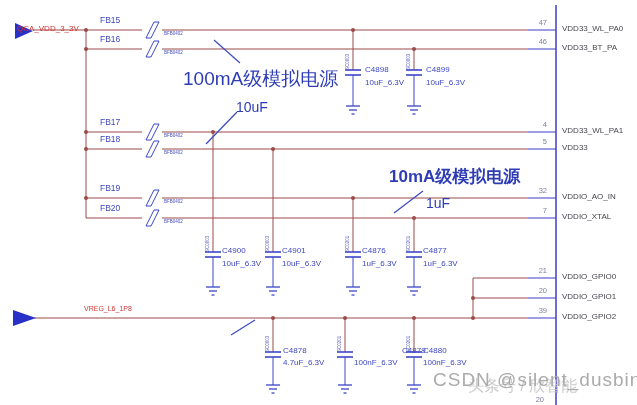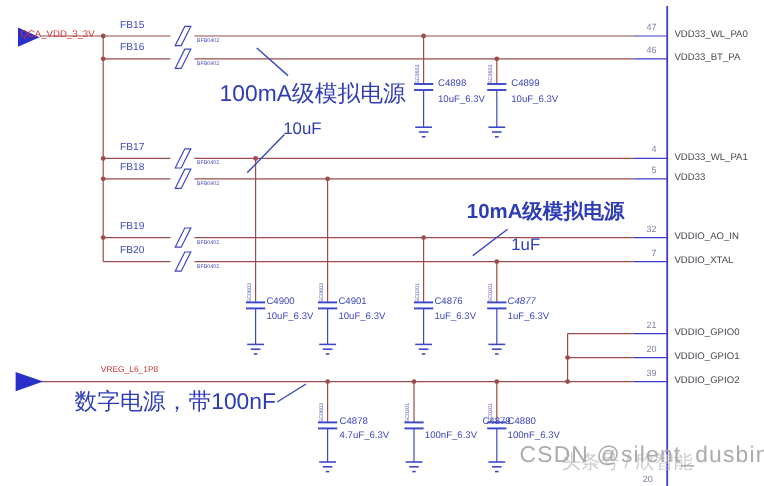--- a/index.html
+++ b/index.html
@@ -240,21 +240,21 @@
   <div class="lbl cap-ref" style="left:365px;top:66px;">C4898</div>
   <div class="lbl cap-val" style="left:365px;top:79px;">10uF_6.3V</div>
   <div class="lbl cap-ref" style="left:426px;top:66px;">C4899</div>
   <div class="lbl cap-val" style="left:426px;top:79px;">10uF_6.3V</div>
   <div class="lbl cap-ref" style="left:222px;top:247px;">C4900</div>
   <div class="lbl cap-val" style="left:222px;top:260px;">10uF_6.3V</div>
   <div class="lbl cap-ref" style="left:282px;top:247px;">C4901</div>
   <div class="lbl cap-val" style="left:282px;top:260px;">10uF_6.3V</div>
   <div class="lbl cap-ref" style="left:362px;top:247px;">C4876</div>
   <div class="lbl cap-val" style="left:362px;top:260px;">1uF_6.3V</div>
-  <div class="lbl cap-ref" style="left:423px;top:247px;font-style:italic;">C4877</div>
+  <div class="lbl cap-ref" style="left:423px;top:247px;">C4877</div>
   <div class="lbl cap-val" style="left:423px;top:260px;">1uF_6.3V</div>
   <div class="lbl cap-ref" style="left:283px;top:347px;">C4878</div>
   <div class="lbl cap-val" style="left:283px;top:359px;">4.7uF_6.3V</div>
   <div class="lbl cap-ref" style="left:354px;top:347px;padding-left:48px;">C4879</div>
   <div class="lbl cap-val" style="left:354px;top:359px;">100nF_6.3V</div>
   <div class="lbl cap-ref" style="left:423px;top:347px;">C4880</div>
   <div class="lbl cap-val" style="left:423px;top:359px;">100nF_6.3V</div>
 
   <div class="lbl fp" style="left:346px;top:46px;">SC0603</div>
   <div class="lbl fp" style="left:407px;top:46px;">SC0603</div>
@@ -284,18 +284,17 @@
   <div class="lbl net-name" style="left:562px;top:193px;">VDDIO_AO_IN</div>
   <div class="lbl net-name" style="left:562px;top:213px;">VDDIO_XTAL</div>
   <div class="lbl net-name" style="left:562px;top:273px;">VDDIO_GPIO0</div>
   <div class="lbl net-name" style="left:562px;top:293px;">VDDIO_GPIO1</div>
   <div class="lbl net-name" style="left:562px;top:313px;">VDDIO_GPIO2</div>
 
   <div class="lbl ann" style="left:183px;top:69px;">100mA级模拟电源</div>
   <div class="lbl ann big" style="left:236px;top:100px;">10uF</div>
   <div class="lbl ann mid" style="left:389px;top:168px;font-weight:bold;">10mA级模拟电源</div>
   <div class="lbl ann big" style="left:426px;top:196px;">1uF</div>
-  <div class="lbl ann" style="left:62px;top:326px;">数字电源，带100nF</div>
 
   <div class="lbl wm2" style="left:468px;top:377px;">头条号 / 欣智能</div>
   <div class="lbl wm1" style="left:433px;top:370px;">CSDN @silent_dusbin</div>
 
 </div>
 
 </body></html>

